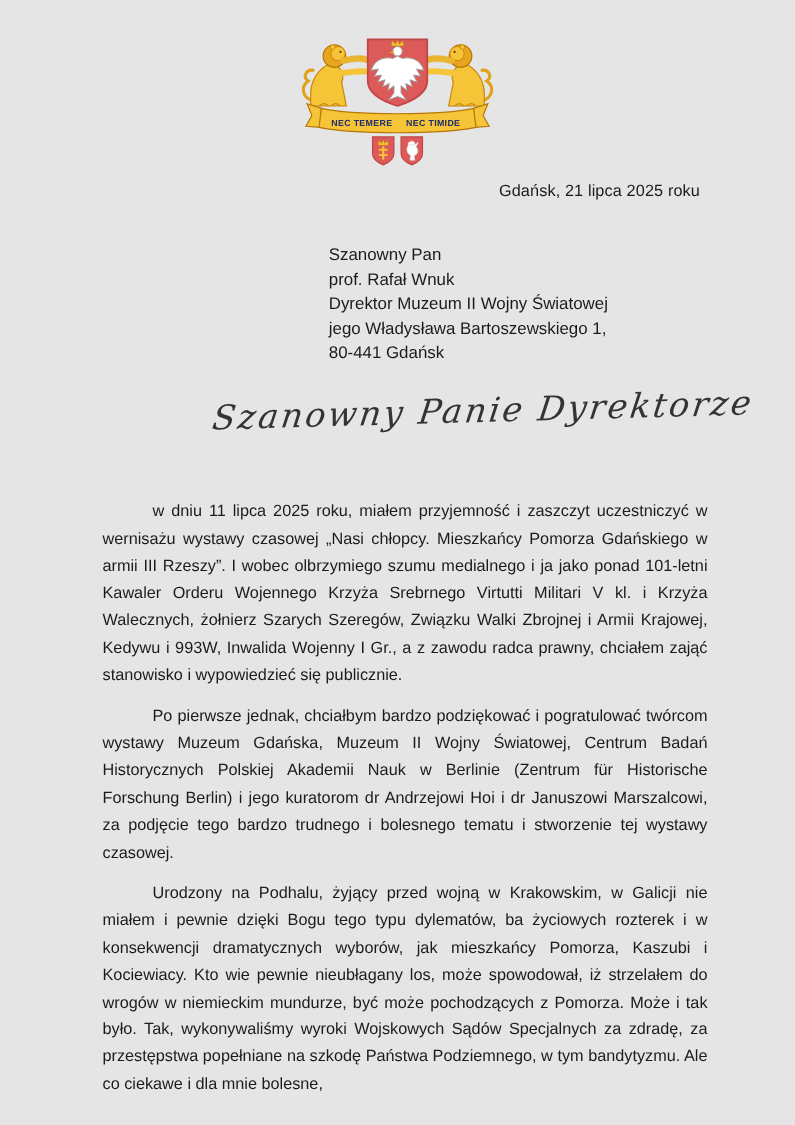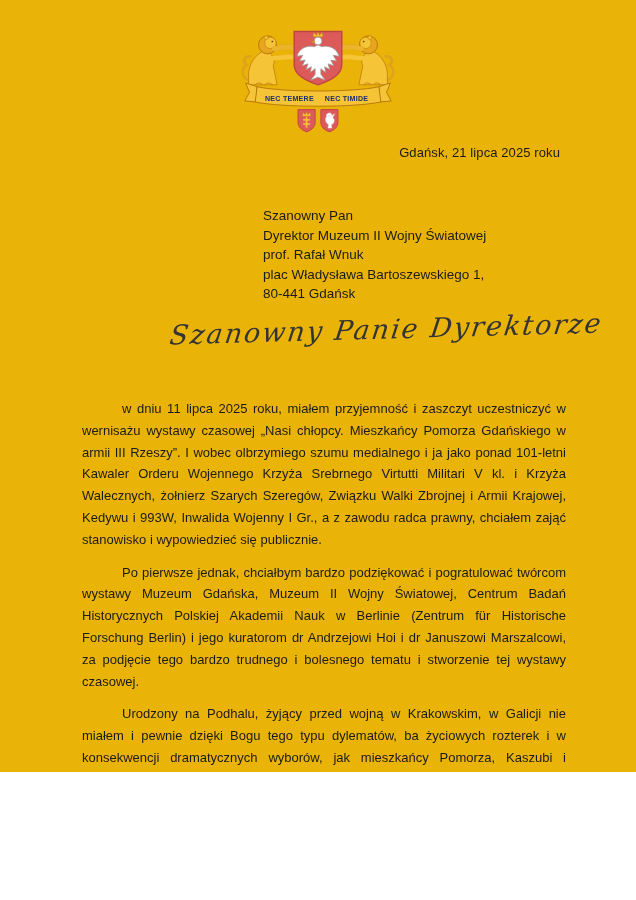--- a/index.html
+++ b/index.html
@@ -1,39 +1,39 @@
 <!DOCTYPE html>
 <html><head>
 <meta charset="utf-8">
 <style>
   html,body{margin:0;padding:0;background:#ffffff;}
   .page{
     position:relative;
-    width:636px;height:772px;
+    width:636px;height:900px;
     margin:0 auto;
-    background:#eab308;
+    background:#e5e5e5;
     font-family:"Liberation Sans",sans-serif;
     color:#1b1b1b;
     overflow:hidden;
   }
   .crest{
     position:absolute;
     top:22px;left:50%;
     transform:translateX(-50%);
     width:192px;height:118px;
   }
   .date-line{
     position:absolute;
     top:145px;right:76px;
     font-size:13px;
     letter-spacing:0.1px;
   }
   .recipient{
     position:absolute;
-    top:206px;left:263px;
+    top:194px;left:263px;
     font-size:13.5px;
     line-height:19.6px;
   }
   .handwriting{
     position:absolute;
     top:314px;left:170px;
     width:400px;
     font-family:"DejaVu Serif",serif;
     font-style:italic;
     font-size:27px;
@@ -124,23 +124,23 @@
         <path d="M109,97 C112,94.5 115,95.5 114.5,98.5 L117.5,96.5 L115.5,100.5 C118,102 117.5,106.5 114,108 L114.5,111.5 L110.5,111.5 L111,107.5 C108,106.5 107,101.5 109,99.5 Z" fill="#ffffff" stroke="#e0e0e0" stroke-width="0.5"></path>
         <path d="M110,99 C112,97.5 113.5,98 113,100" fill="none" stroke="#cccccc" stroke-width="0.6"></path>
       </g>
     </svg>
   </div>
 
   <div class="date-line">Gdańsk, 21 lipca 2025 roku</div>
 
   <div class="recipient">
     <div>Szanowny Pan</div>
+    <div>prof. Rafał Wnuk</div>
     <div>Dyrektor Muzeum II Wojny Światowej</div>
-    <div>prof. Rafał Wnuk</div>
-    <div>plac Władysława Bartoszewskiego 1,</div>
+    <div>jego Władysława Bartoszewskiego 1,</div>
     <div>80-441 Gdańsk</div>
   </div>
 
   <div class="handwriting">Szanowny Panie Dyrektorze</div>
 
   <div class="letter-body">
     <p>w dniu 11 lipca 2025 roku, miałem przyjemność i zaszczyt uczestniczyć w wernisażu wystawy czasowej „Nasi chłopcy. Mieszkańcy Pomorza Gdańskiego w armii III Rzeszy”. I wobec olbrzymiego szumu medialnego i ja jako ponad 101-letni Kawaler Orderu Wojennego Krzyża Srebrnego Virtutti Militari V kl. i Krzyża Walecznych, żołnierz Szarych Szeregów, Związku Walki Zbrojnej i Armii Krajowej, Kedywu i 993W, Inwalida Wojenny I Gr., a z zawodu radca prawny, chciałem zająć stanowisko i wypowiedzieć się publicznie.</p>
     <p>Po pierwsze jednak, chciałbym bardzo podziękować i pogratulować twórcom wystawy Muzeum Gdańska, Muzeum II Wojny Światowej, Centrum Badań Historycznych Polskiej Akademii Nauk w Berlinie (Zentrum für Historische Forschung Berlin) i jego kuratorom dr Andrzejowi Hoi i dr Januszowi Marszalcowi, za podjęcie tego bardzo trudnego i bolesnego tematu i stworzenie tej wystawy czasowej.</p>
     <p>Urodzony na Podhalu, żyjący przed wojną w Krakowskim, w Galicji nie miałem i pewnie dzięki Bogu tego typu dylematów, ba życiowych rozterek i w konsekwencji dramatycznych wyborów, jak mieszkańcy Pomorza, Kaszubi i Kociewiacy. Kto wie pewnie nieubłagany los, może spowodował, iż strzelałem do wrogów w niemieckim mundurze, być może pochodzących z Pomorza. Może i tak było. Tak, wykonywaliśmy wyroki Wojskowych Sądów Specjalnych za zdradę, za przestępstwa popełniane na szkodę Państwa Podziemnego, w tym bandytyzmu. Ale co ciekawe i dla mnie bolesne,</p>
   </div>

